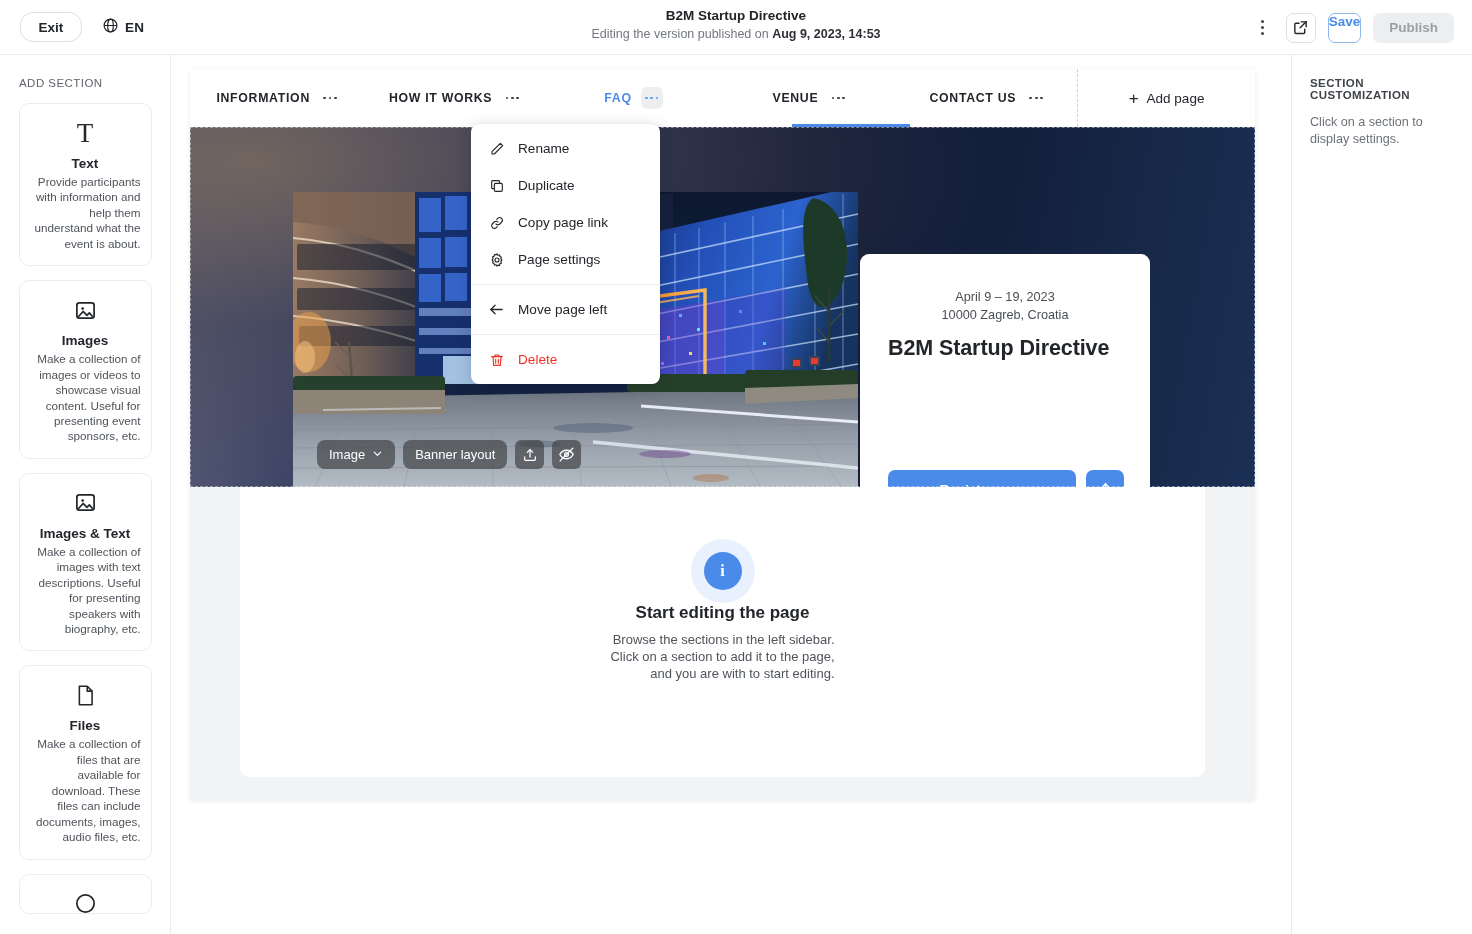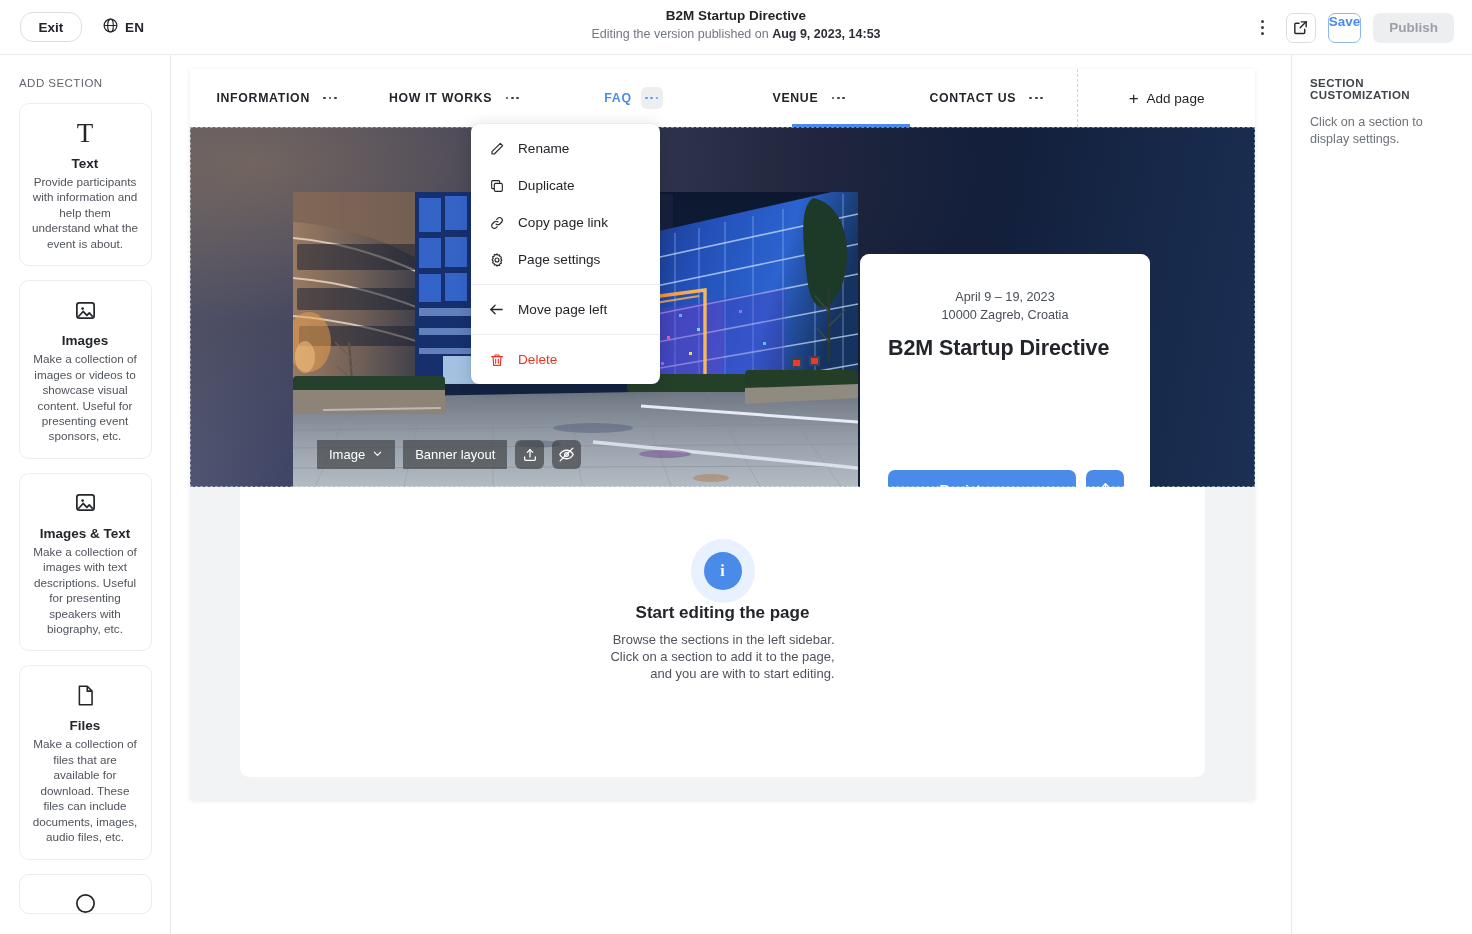--- a/index.html
+++ b/index.html
@@ -105,21 +105,21 @@
     width: 133px;
     border: 1px solid #ebecee;
     border-radius: 10px;
     background: #fff;
     padding: 16px 10px 14px 10px;
     text-align: center;
     cursor: pointer;
   }
   .sec-card .ico { height: 26px; display: flex; align-items: center; justify-content: center; color: #23262b; }
   .sec-card .nm { margin-top: 10px; font-size: 13.5px; font-weight: 700; color: #23262b; }
-  .sec-card .ds { margin-top: 3px; font-size: 11.7px; line-height: 1.32; color: #4f545b; }
+  .sec-card .ds { margin-top: 3px; font-size: 11.7px; line-height: 1.32; color: #4f545b; text-align: right; }
   .glyph-T { font-family: "Liberation Serif", serif; font-size: 27px; line-height: 1; color: #23262b; }
 
   
   .canvas-area {
     position: absolute; left: 171px; top: 55px;
     width: 1120px; height: 879px;
     background: #ffffff;
     overflow: hidden;
   }
   .canvas {
@@ -196,21 +196,21 @@
 
   
   .img-tools {
     position: absolute; left: 127px; top: 313px;
     display: flex; align-items: center; gap: 8px;
     z-index: 7;
   }
   .tool-pill {
     height: 29px; padding: 0 12px;
     background: rgba(60,62,66,.66);
-    border-radius: 1px;
+    border-radius: 8px;
     display: flex; align-items: center; gap: 7px;
     color: #fff; font-size: 13px;
     cursor: pointer;
   }
   .tool-sq {
     width: 29px; height: 29px;
     background: rgba(60,62,66,.66);
     border-radius: 6px;
     display: flex; align-items: center; justify-content: center;
     cursor: pointer;

